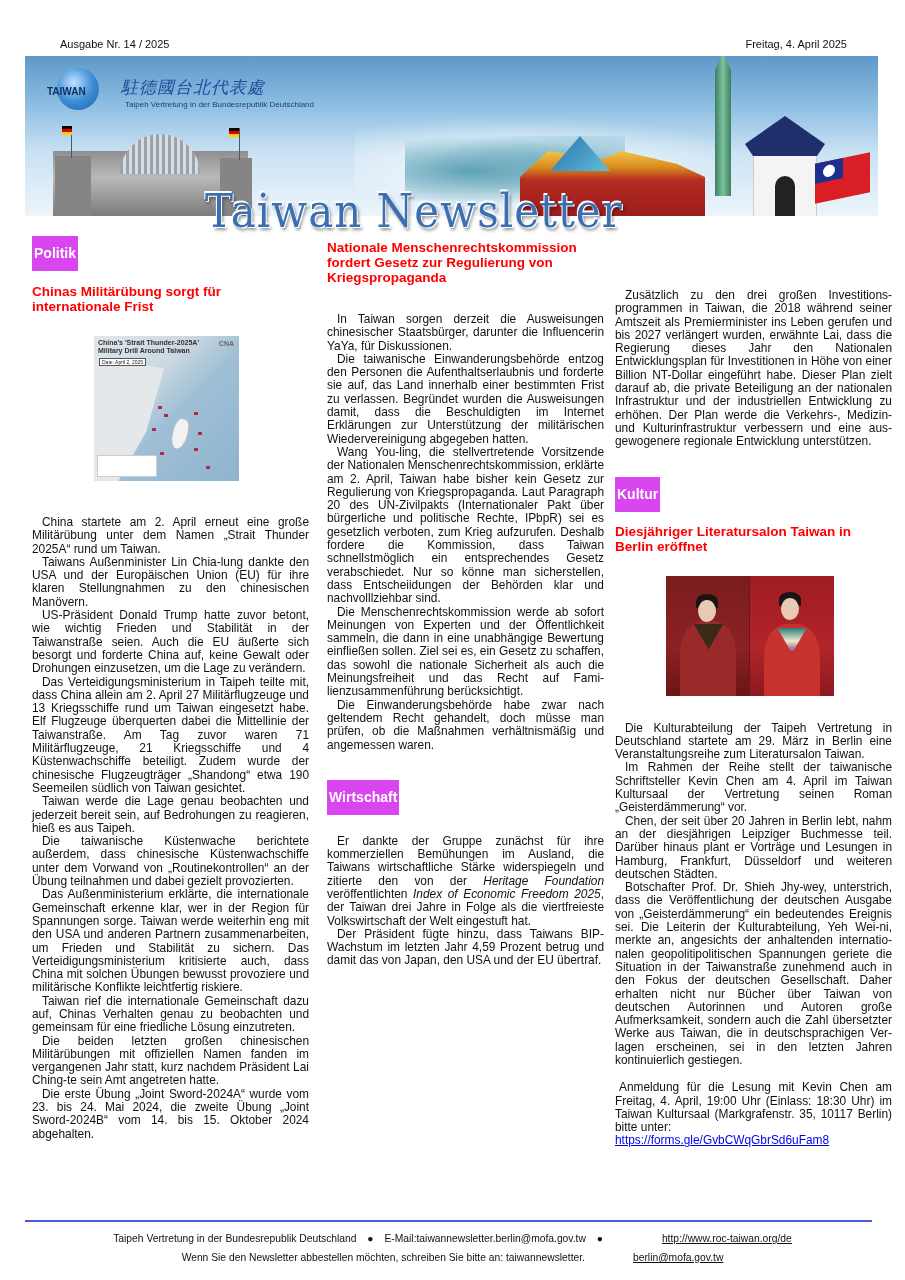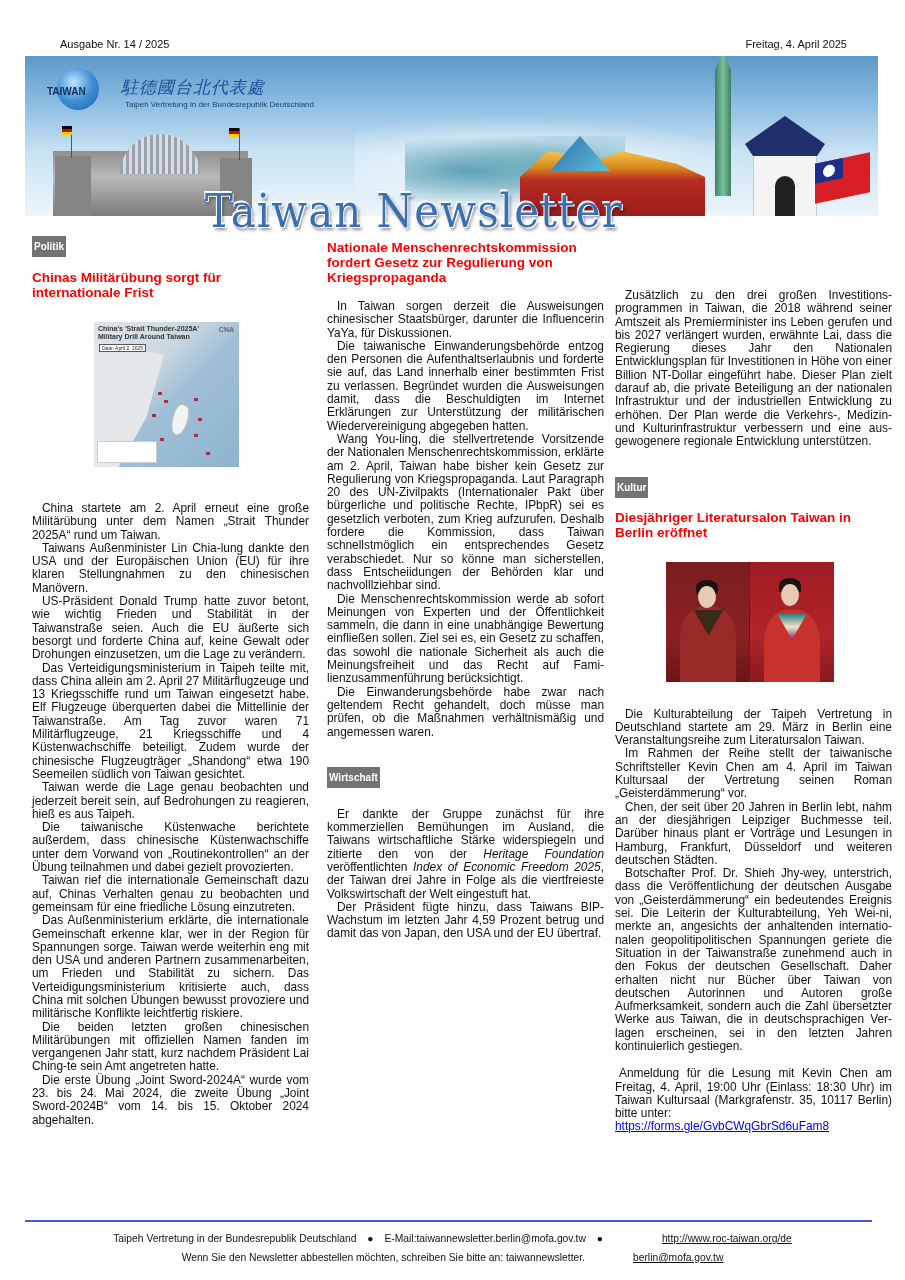--- a/index.html
+++ b/index.html
@@ -57,22 +57,22 @@
   .masthead { position: absolute; left: 205px; top: 188px; font-family: "DejaVu Serif", serif; font-size: 42px;
     color: #3b6fb0; letter-spacing: 1px; line-height: 1;
     text-shadow: 1px 1px 0 #fff, -1px -1px 0 #fff, 2px 3px 3px rgba(0,0,0,0.45); transform: scaleY(1.1); transform-origin: top left; }
 
   
   .col { position: absolute; top: 236px; width: 277px; }
   .col1 { left: 32px; }
   .col2 { left: 327px; }
   .col3 { left: 615px; }
 
-  .section-badge { display: inline-block; background: #737373; color: #fff; font-weight: bold; font-size: 10px;
-    padding: 3px 2px; line-height: 15px; }
+  .section-badge { display: inline-block; background: #d946ef; color: #fff; font-weight: bold; font-size: 14px;
+    padding: 10px 2px; line-height: 15px; }
   .headline { color: #ff0000; font-weight: bold; font-size: 13.5px; line-height: 15px; margin-top: 12px; }
   .body { font-size: 11.9px; line-height: 13.3px; text-align: justify; hyphens: manual; margin-top: 14px; }
   .body p { text-indent: 10px; }
   .body i { font-style: italic; }
 
   .map-img { position: relative; width: 145px; height: 145px; margin: 22px auto 0; left: -4px;
     background: linear-gradient(135deg, #dfe6ea 0%, #cbd8e0 35%, #9fbfd6 55%, #8fb4ce 100%); overflow: hidden; }
   .map-img .land { position: absolute; left: 0; top: 20px; width: 70px; height: 125px; background: #e4e8ea;
     clip-path: polygon(0 0, 100% 10%, 85% 40%, 75% 60%, 55% 80%, 35% 100%, 0 100%); }
   .map-img .island { position: absolute; left: 78px; top: 82px; width: 16px; height: 32px; background: #f2f2f2;
@@ -163,30 +163,30 @@
     <div class="legend"></div>
   </div>
 
   <div class="body" style="margin-top:35px;">
     <p>China startete am 2. April erneut eine große Militärübung unter dem Namen „Strait Thun­der 2025A“ rund um Taiwan.</p>
     <p>Taiwans Außenminister Lin Chia-lung dank­te den USA und der Europäischen Union (EU) für ihre klaren Stellungnahmen zu den chinesischen Manövern.</p>
     <p>US-Präsident Donald Trump hatte zuvor betont, wie wichtig Frieden und Stabilität in der Taiwanstraße seien. Auch die EU äußerte sich besorgt und forderte China auf, keine Gewalt oder Drohungen einzusetzen, um die Lage zu verändern.</p>
     <p>Das Verteidigungsministerium in Taipeh teilte mit, dass China allein am 2. April 27 Militärflugzeuge und 13 Kriegsschiffe rund um Taiwan eingesetzt habe. Elf Flugzeuge über­querten dabei die Mittellinie der Taiwanstra­ße. Am Tag zuvor waren 71 Militärflugzeuge, 21 Kriegsschiffe und 4 Küstenwachschiffe beteiligt. Zudem wurde der chinesische Flug­zeugträger „Shandong“ etwa 190 Seemeilen südlich von Taiwan gesichtet.</p>
     <p>Taiwan werde die Lage genau beobachten und jederzeit bereit sein, auf Bedrohungen zu reagieren, hieß es aus Taipeh.</p>
     <p>Die taiwanische Küstenwache berichtete außerdem, dass chinesische Küstenwach­schiffe unter dem Vorwand von „Routinekon­trollen“ an der Übung teilnahmen und dabei gezielt provozierten.</p>
+    <p>Das Außenministerium erklärte, die inter­nationale Gemeinschaft erkenne klar, wer in der Region für Spannungen sorge. Taiwan werde weiterhin eng mit den USA und ande­ren Partnern zusammenarbeiten, um Frieden und Stabilität zu sichern. Das Verteidigungs­ministerium kritisierte auch, dass China mit solchen Übungen bewusst provoziere und militärische Konflikte leichtfertig riskiere.</p>
     <p>Taiwan rief die internationale Gemeinschaft dazu auf, Chinas Verhalten genau zu beob­achten und gemeinsam für eine friedliche Lösung einzutreten.</p>
-    <p>Das Außenministerium erklärte, die inter­nationale Gemeinschaft erkenne klar, wer in der Region für Spannungen sorge. Taiwan werde weiterhin eng mit den USA und ande­ren Partnern zusammenarbeiten, um Frieden und Stabilität zu sichern. Das Verteidigungs­ministerium kritisierte auch, dass China mit solchen Übungen bewusst provoziere und militärische Konflikte leichtfertig riskiere.</p>
     <p>Die beiden letzten großen chinesischen Militärübungen mit offiziellen Namen fanden im vergangenen Jahr statt, kurz nachdem Präsident Lai Ching-te sein Amt angetreten hatte.</p>
     <p>Die erste Übung „Joint Sword-2024A“ wurde vom 23. bis 24. Mai 2024, die zweite Übung „Joint Sword-2024B“ vom 14. bis 15. Oktober 2024 abgehalten.</p>
   </div>
 </div>
 
 <div class="col col2" style="top:240px;">
   <div class="headline" style="margin-top:0;">Nationale Menschenrechts­kommission fordert Gesetz zur Regulierung von Kriegspropaganda</div>
-  <div class="body" style="margin-top:15px;">
+  <div class="body" style="margin-top:28px;">
     <p>In Taiwan sorgen derzeit die Ausweis­ungen chinesischer Staatsbürger, darunter die Influencerin YaYa, für Diskussionen.</p>
     <p>Die taiwanische Einwanderungsbehörde entzog den Personen die Aufenthaltser­laubnis und forderte sie auf, das Land inner­halb einer bestimmten Frist zu verlassen. Begründet wurden die Ausweisungen da­mit, dass die Beschuldigten im Internet Erklärungen zur Unterstützung der militä­rischen Wiedervereinigung abgegeben hatten.</p>
     <p>Wang You-ling, die stellvertretende Vor­sitzende der Nationalen Menschenrechts­kommission, erklärte am 2. April, Taiwan habe bisher kein Gesetz zur Regulierung von Kriegspropaganda. Laut Paragraph 20 des UN-Zivilpakts (Internationaler Pakt über bürgerliche und politische Rechte, IPbpR) sei es gesetzlich verboten, zum Krieg aufzurufen. Deshalb fordere die Kom­mission, dass Taiwan schnellstmöglich ein entsprechendes Gesetz verabschiedet. Nur so könne man sicherstellen, dass Entschei­idungen der Behörden klar und nachvoll­lziehbar sind.</p>
     <p>Die Menschenrechtskommission werde ab sofort Meinungen von Experten und der Öffentlichkeit sammeln, die dann in eine unabhängige Bewertung einfließen sollen. Ziel sei es, ein Gesetz zu schaffen, das sowohl die nationale Sicherheit als auch die Meinungsfreiheit und das Recht auf Fami­lienzusammenführung berücksichtigt.</p>
     <p>Die Einwanderungsbehörde habe zwar nach geltendem Recht gehandelt, doch müsse man prüfen, ob die Maßnahmen ver­hältnismäßig und angemessen waren.</p>
   </div>
 
   <div style="margin-top:28px;">
     <span class="section-badge">Wirtschaft</span>
   </div>

